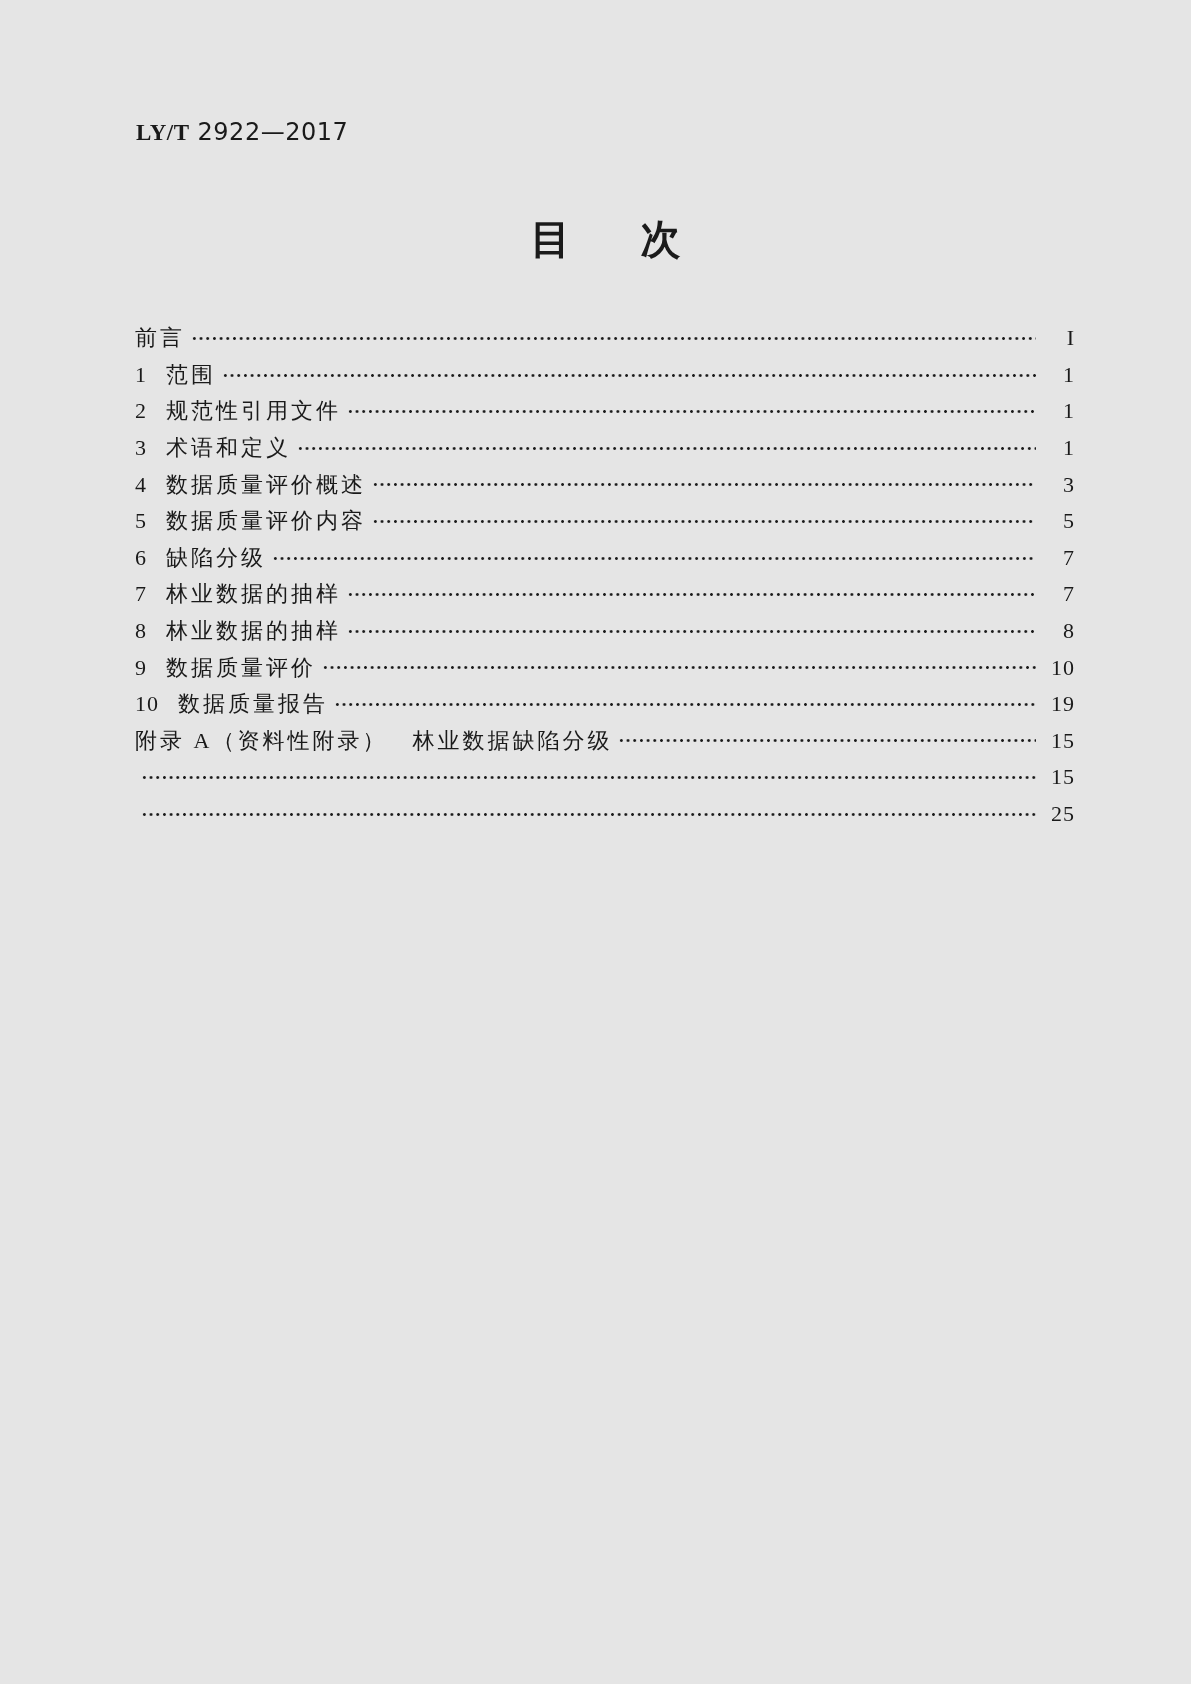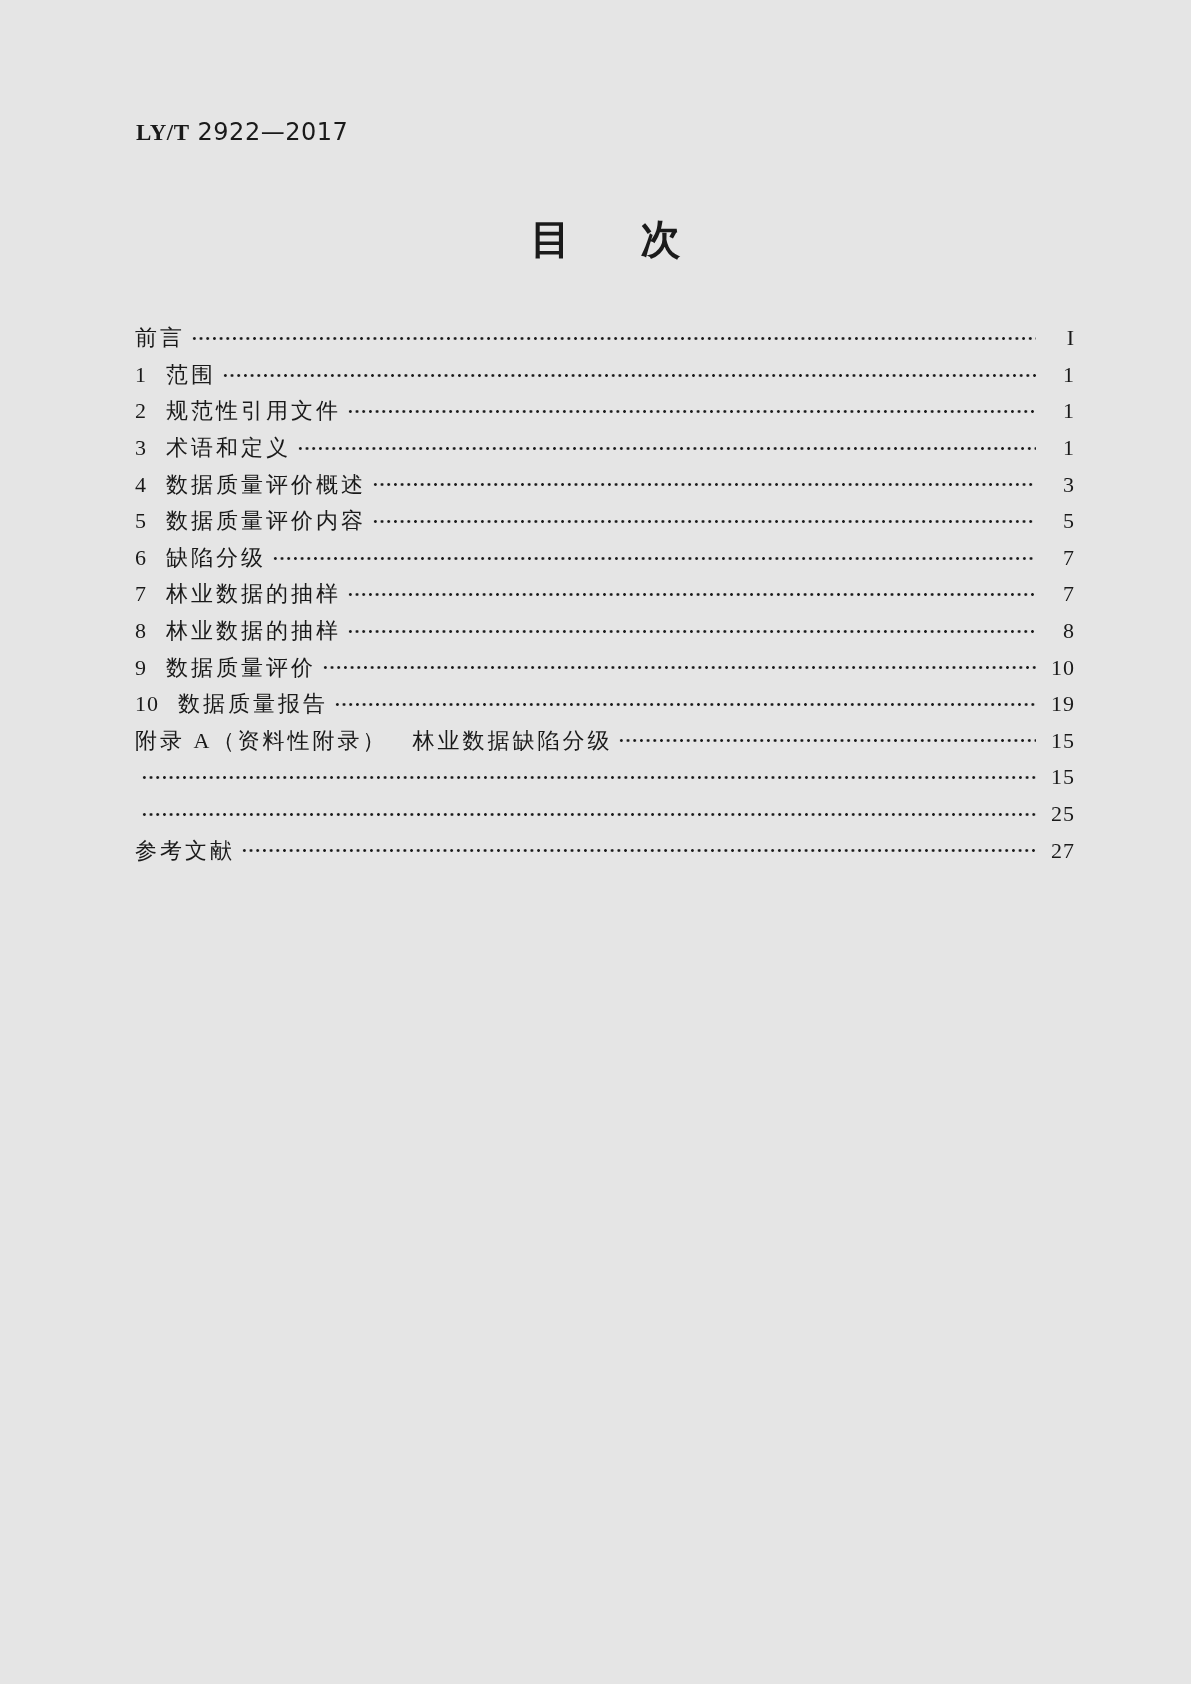--- a/index.html
+++ b/index.html
@@ -177,20 +177,15 @@
         <span class="pg">15</span>
       </div>
       <div class="toc-row">
         <span class="leader"></span>
         <span class="pg">15</span>
       </div>
       <div class="toc-row">
         <span class="leader"></span>
         <span class="pg">25</span>
       </div>
-      <div class="toc-row">
-        <span class="label">参考文献</span>
-        <span class="leader"></span>
-        <span class="pg">27</span>
-      </div>
     </div>
 
 </div>
 
 </body></html>

